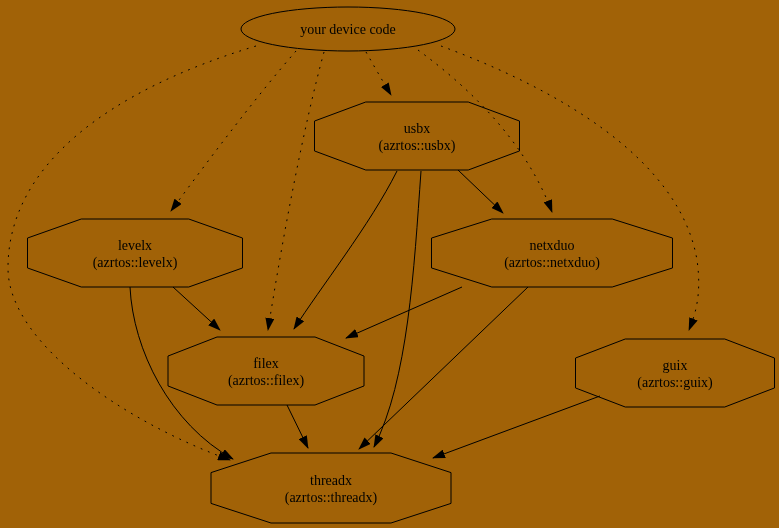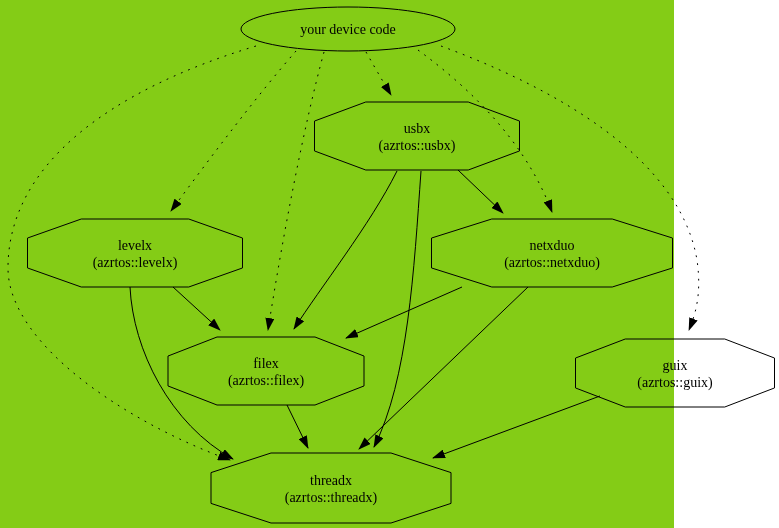--- a/index.html
+++ b/index.html
@@ -1,23 +1,23 @@
 <!DOCTYPE html>
 <html><head>
 <meta charset="utf-8">
 <style>
   html, body {
     margin: 0;
     padding: 0;
     background: #ffffff;
   }
   .graph-wrap {
-    width: 674px;
+    width: 779px;
     height: 528px;
-    background: #84cc16;
+    background: #a16207;
     position: relative;
   }
   svg {
     display: block;
   }
   .node-shape {
     fill: none;
     stroke: #000000;
     stroke-width: 1;
   }

